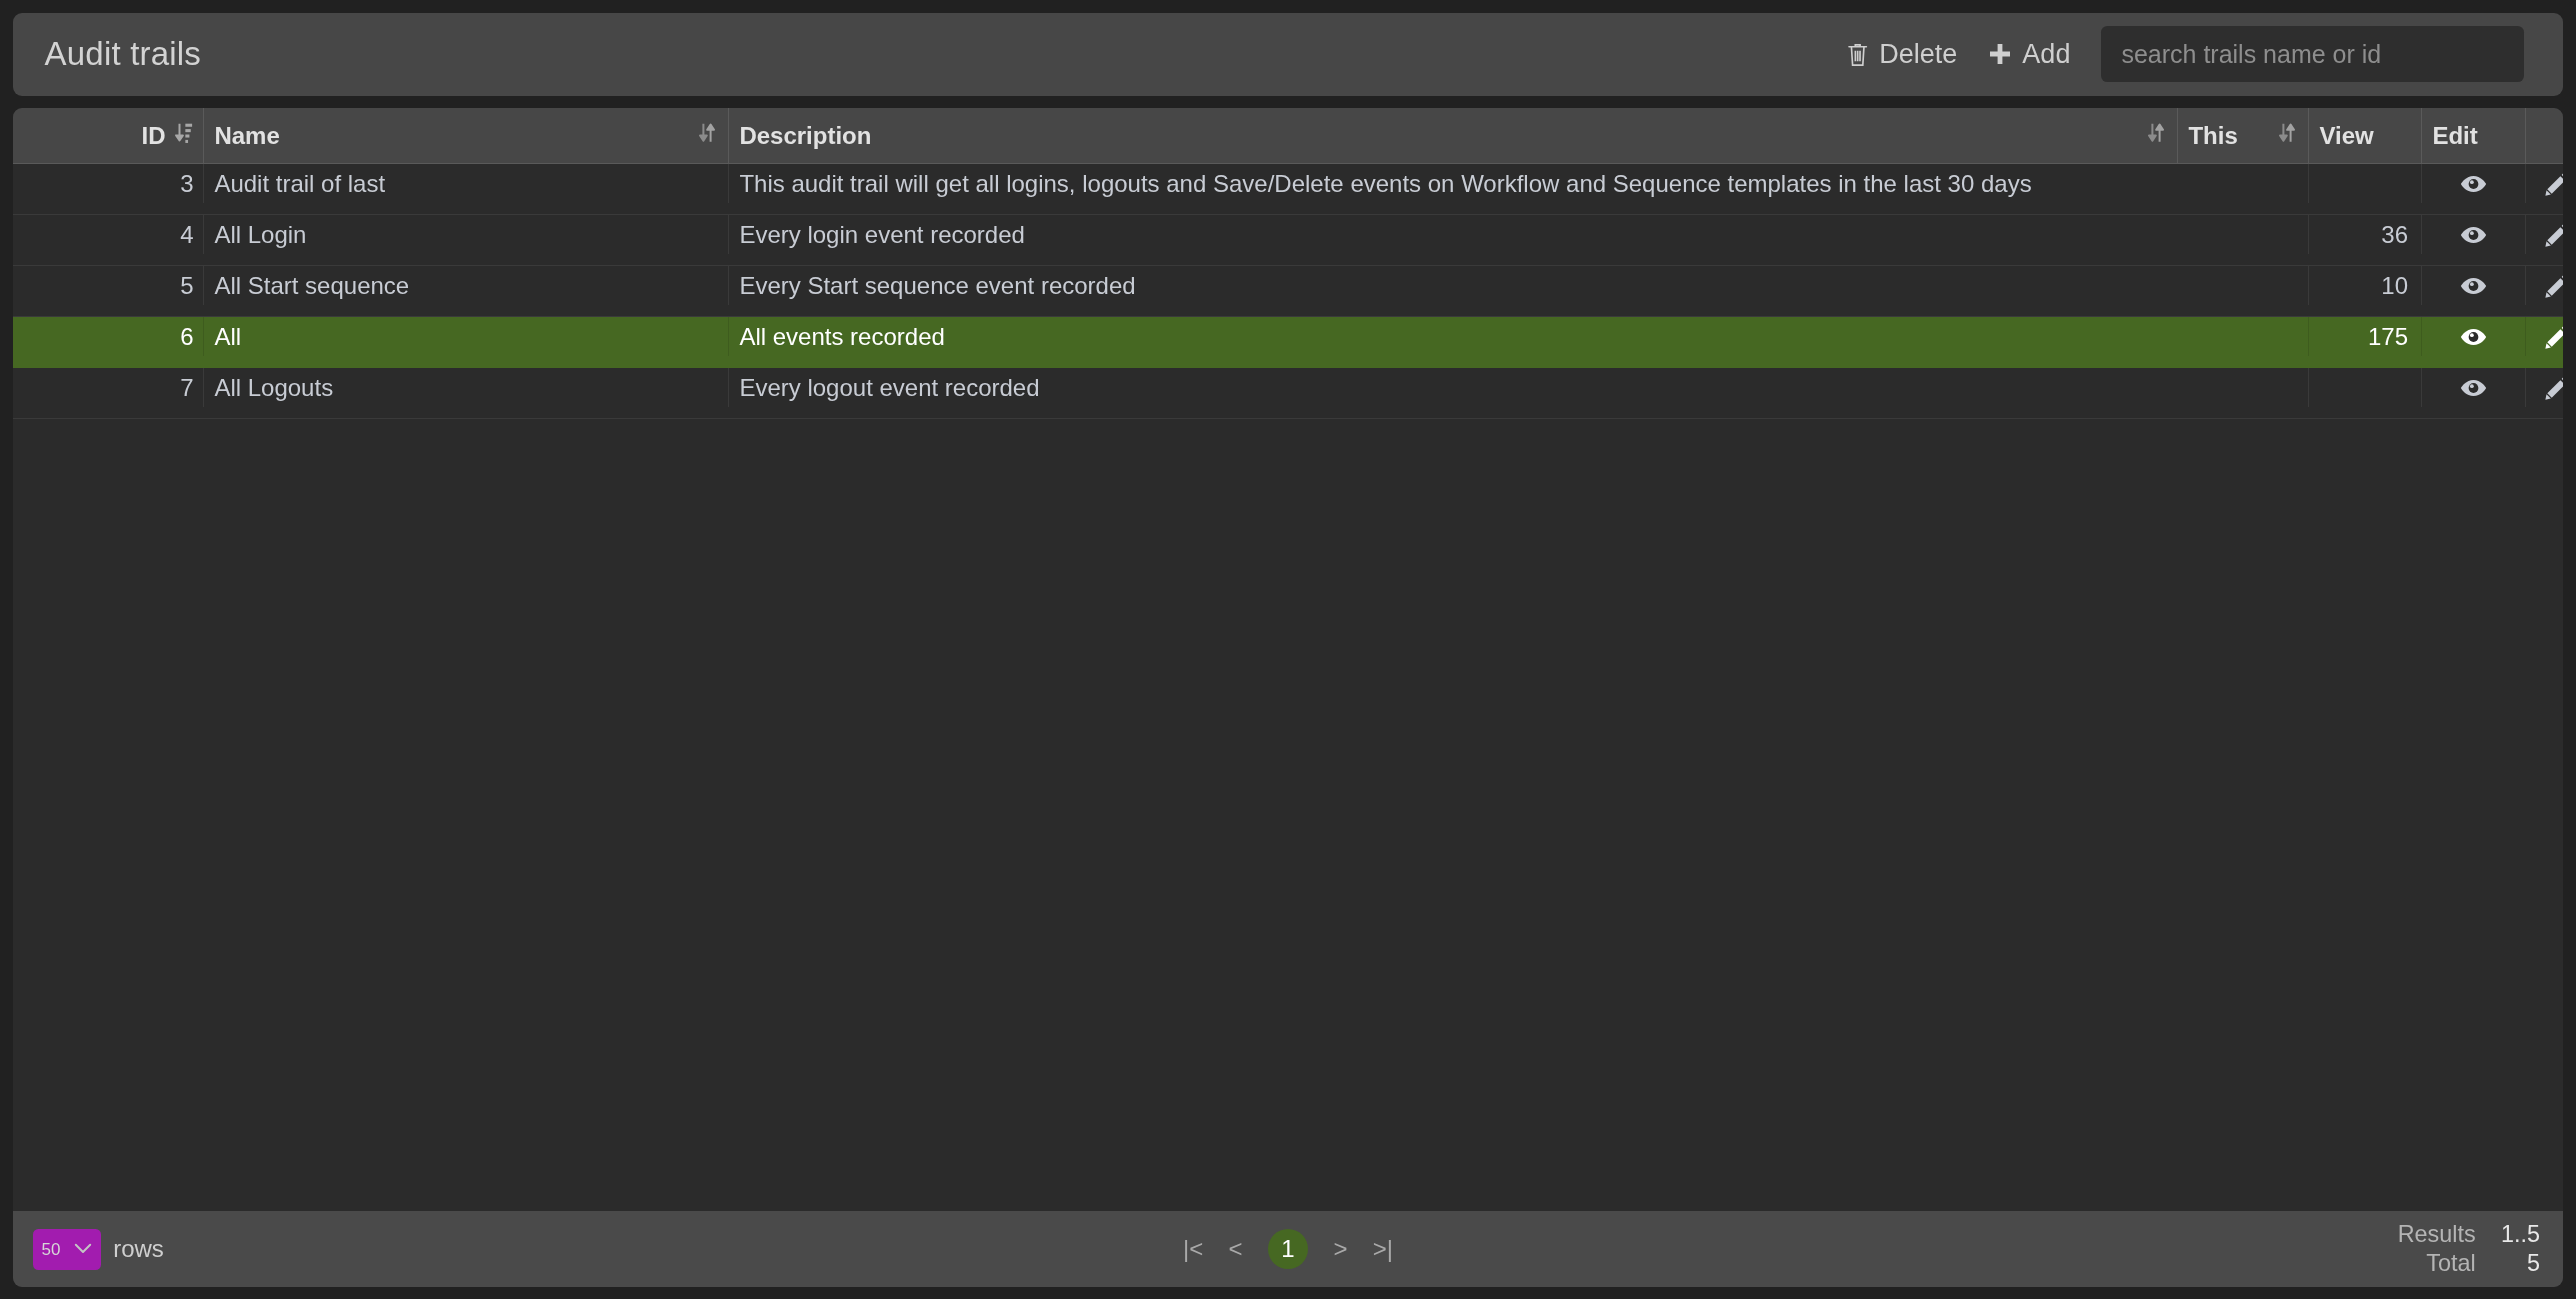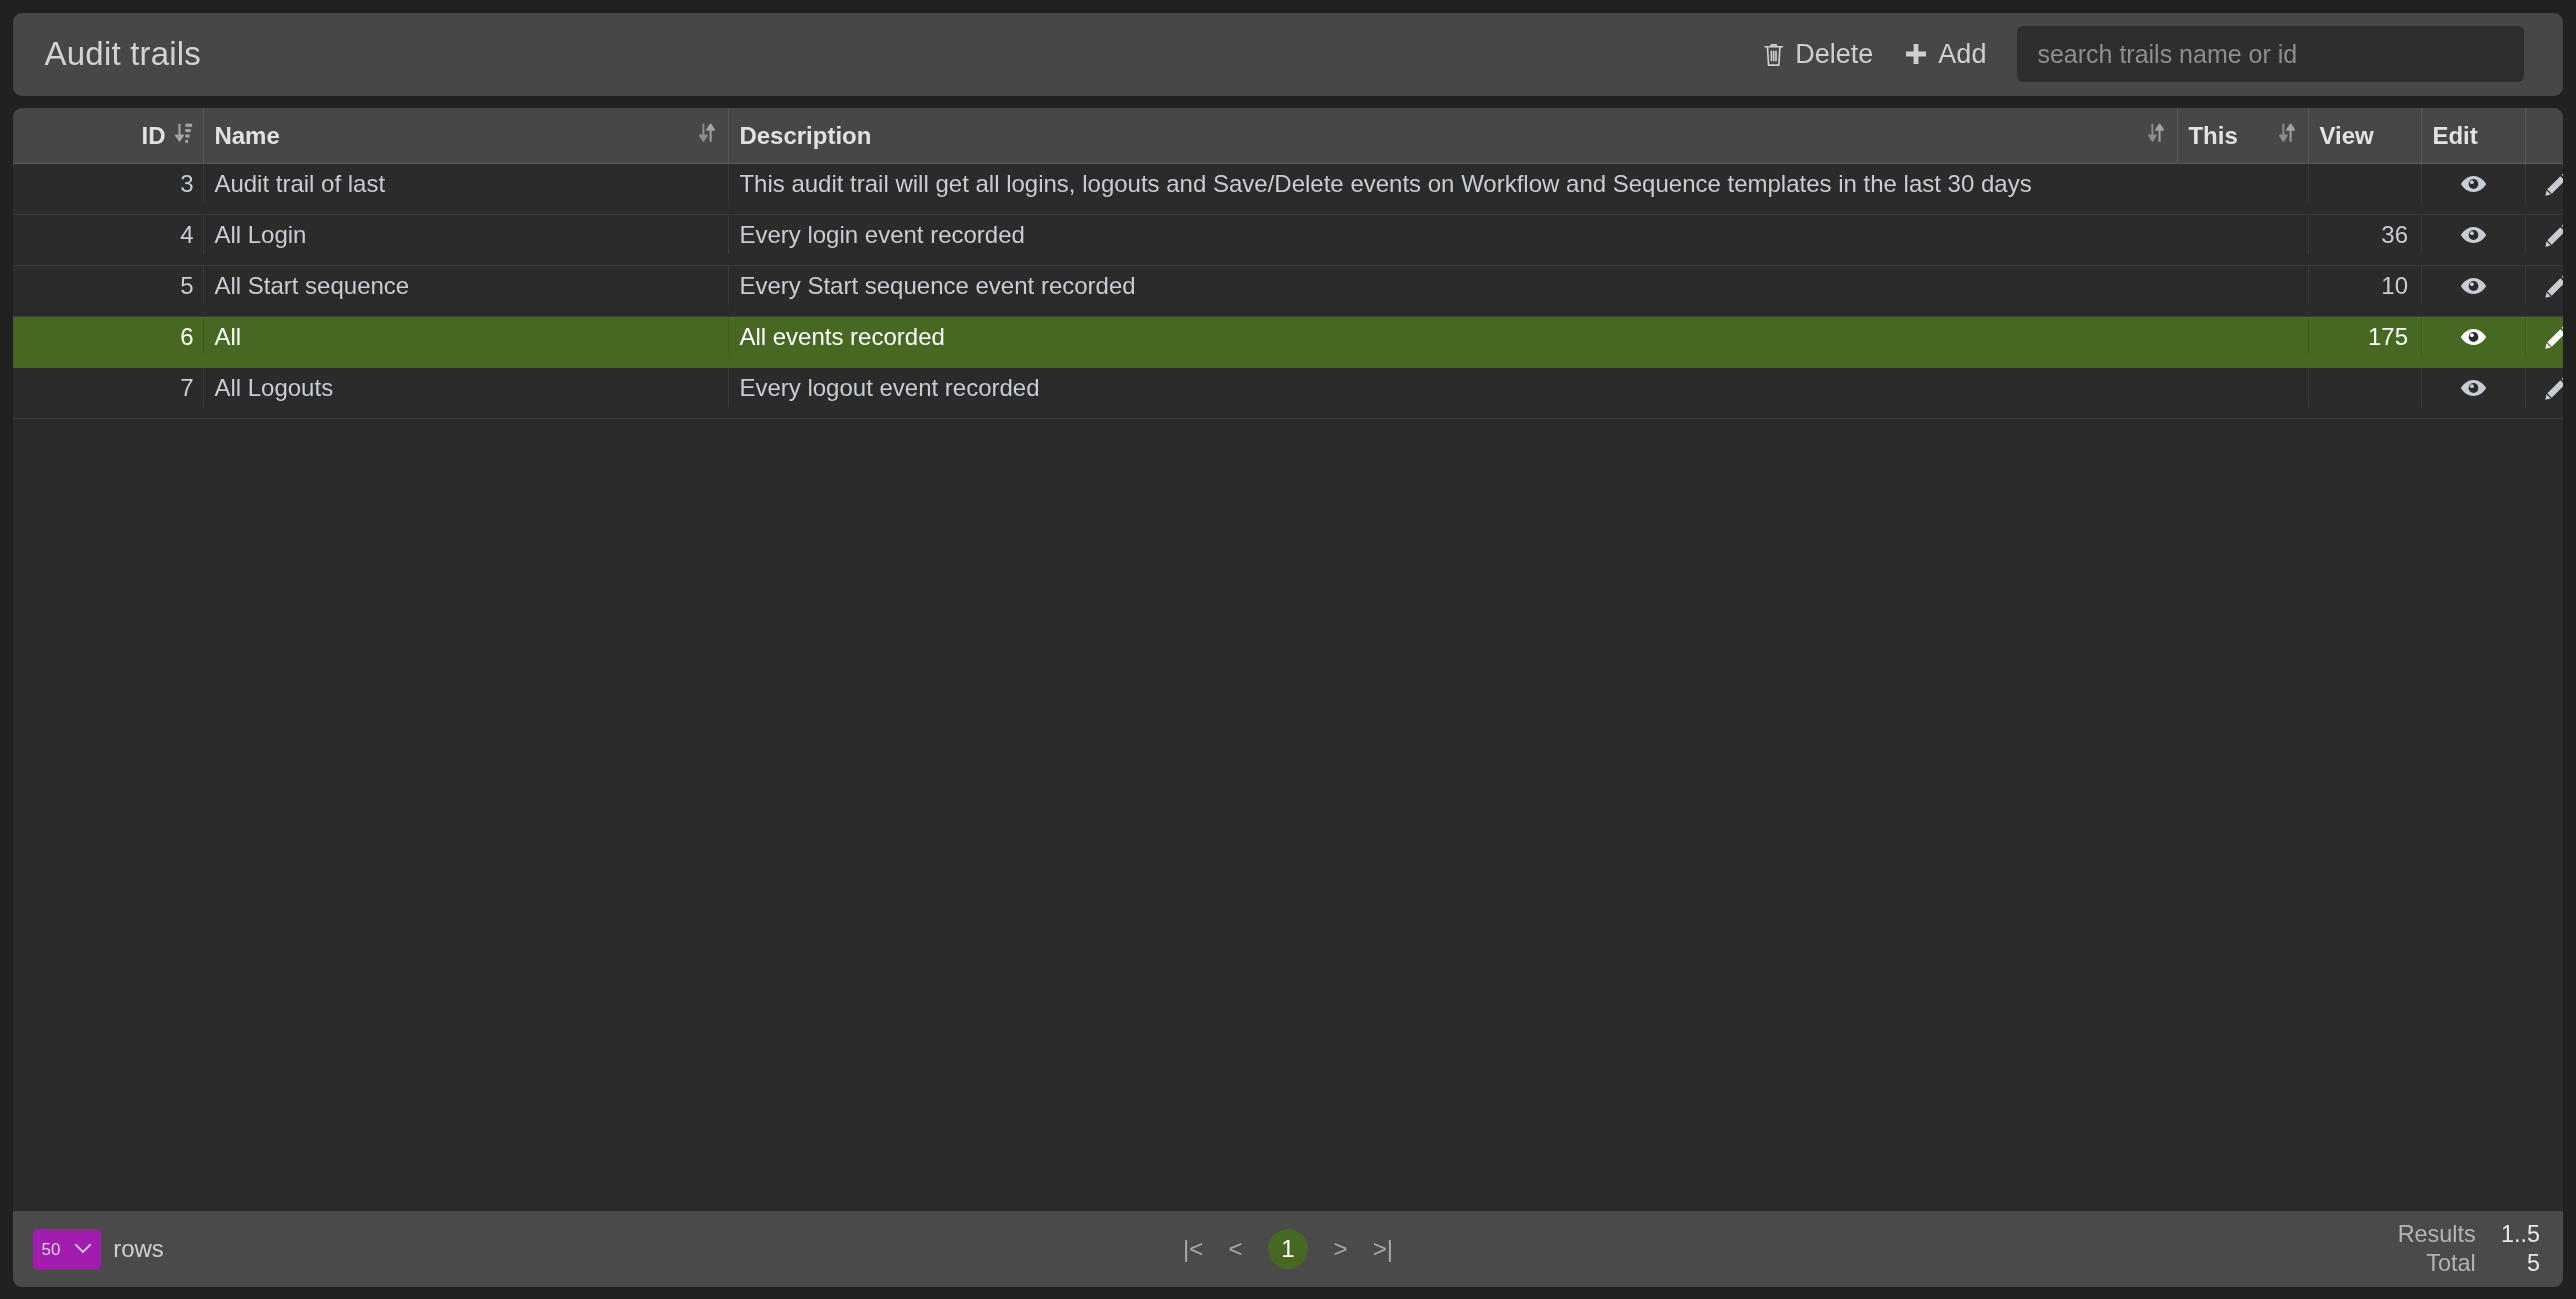--- a/index.html
+++ b/index.html
@@ -46,21 +46,21 @@
     align-items: center;
     gap: 10px;
     font-size: 27px;
     color: #cfcfcf;
     cursor: pointer;
     user-select: none;
     white-space: nowrap;
   }
   .tb-btn svg { display: block; }
   .search-input {
-    width: 507px;
+    width: 423px;
     height: 56px;
     background: #2e2e2e;
     border: none;
     border-radius: 6.3px;
     outline: none;
     color: #d8d8d8;
     font-size: 25px;
     font-family: "Liberation Sans", sans-serif;
     padding: 0 20px;
   }

